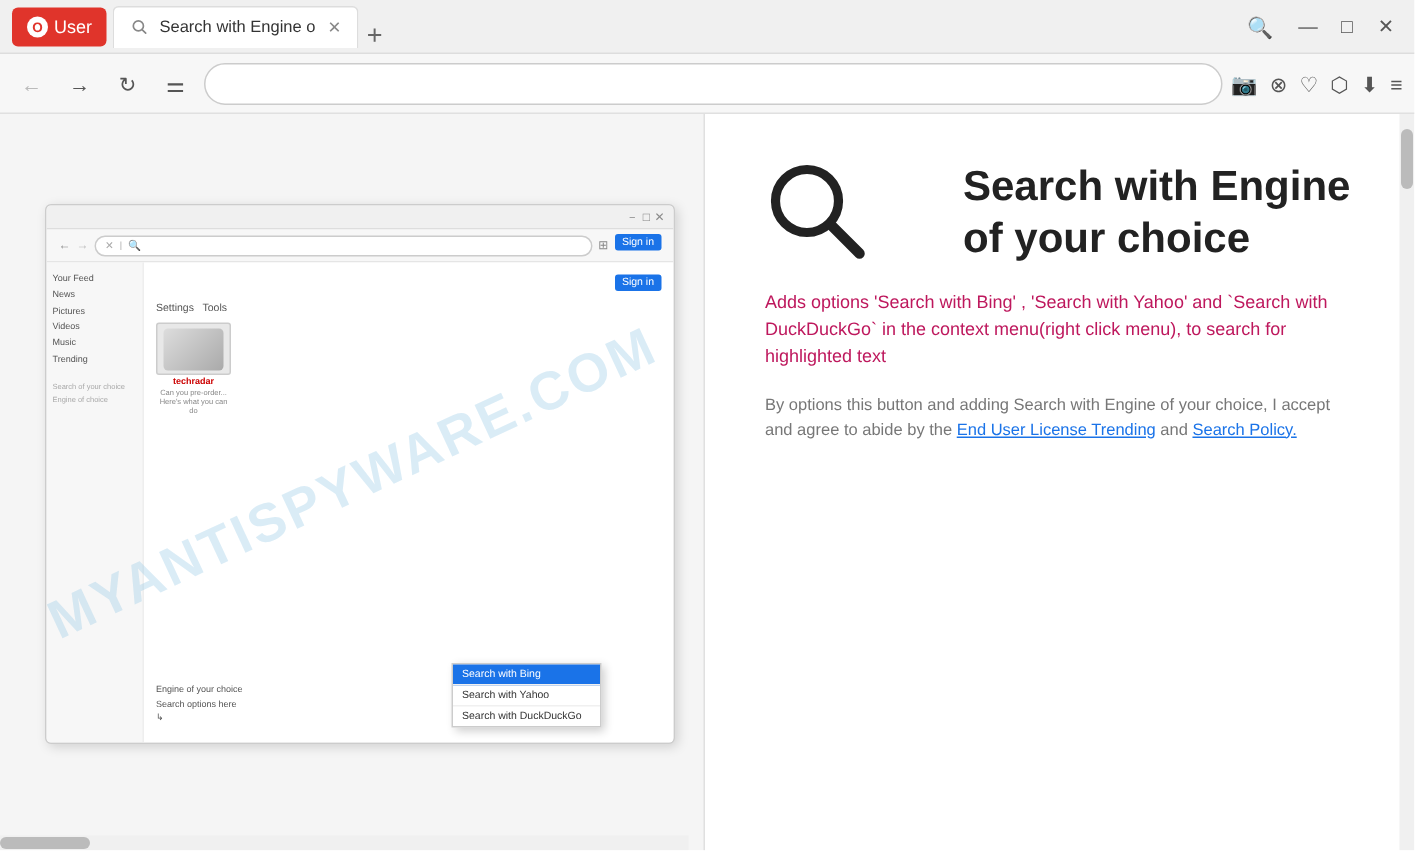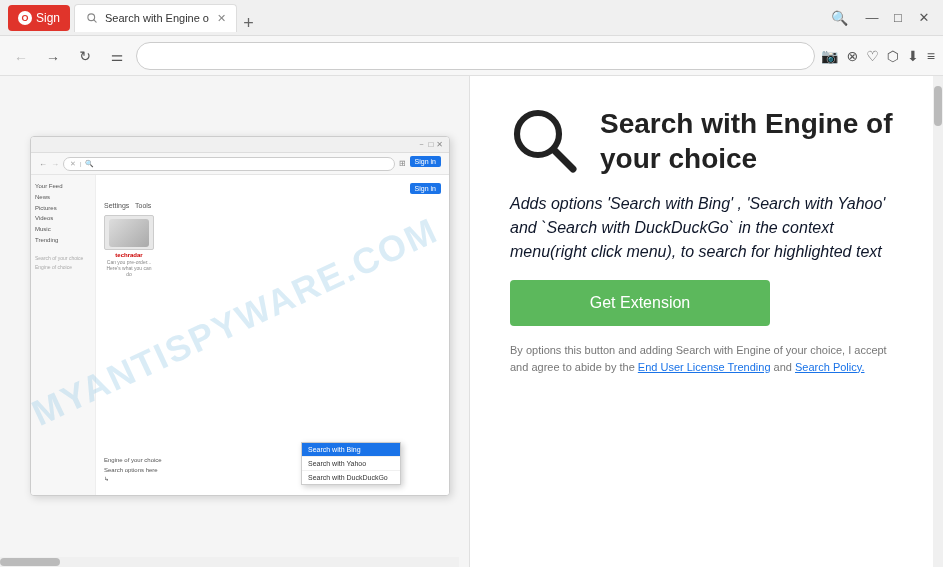--- a/index.html
+++ b/index.html
@@ -347,27 +347,27 @@
     .search-icon-large {
       width: 70px;
       height: 70px;
       flex-shrink: 0;
     }
     .ext-title {
       font-size: 28px;
       font-weight: bold;
       color: #222;
       line-height: 1.25;
+      margin-left: 42px;
     }
     .ext-description {
-      font-size: 16px;
-      color: #0f172a;
+      font-size: 12px;
+      color: #be185d;
       line-height: 1.5;
       max-width: 430px;
-      font-style: italic;
     }
     .get-extension-btn {
       background: #5cb85c;
       color: white;
       border: none;
       border-radius: 4px;
       padding: 14px 20px;
       font-size: 16px;
       cursor: pointer;
       width: 260px;
@@ -428,21 +428,21 @@
     }
   </style>
 </head>
 <body>
 
 <div class="browser-frame">
 
   <div class="title-bar">
     <button class="menu-btn">
       <div class="opera-logo">O</div>
-      <span>Sign</span>
+      <span>User</span>
     </button>
     <div class="tab-bar">
       <div class="tab">
         <div class="tab-favicon">
           <svg viewBox="0 0 16 16" fill="none">
             <circle cx="7" cy="7" r="4.5" stroke="#888" stroke-width="1.5"></circle>
             <line x1="10.5" y1="10.5" x2="13.5" y2="13.5" stroke="#888" stroke-width="1.5" stroke-linecap="round"></line>
           </svg>
         </div>
         <span class="tab-title">Search with Engine o</span>
@@ -563,21 +563,20 @@
 
         <svg class="search-icon-large" viewBox="0 0 80 80" fill="none" xmlns="http://www.w3.org/2000/svg">
           <circle cx="32" cy="32" r="24" stroke="#222" stroke-width="7"></circle>
           <line x1="50" y1="50" x2="72" y2="72" stroke="#222" stroke-width="8" stroke-linecap="round"></line>
         </svg>
         <h1 class="ext-title">Search with Engine of your choice</h1>
       </div>
 
       <p class="ext-description">Adds options 'Search with Bing' , 'Search with Yahoo' and `Search with DuckDuckGo` in the context menu(right click menu), to search for highlighted text</p>
 
-      <button class="get-extension-btn">Get Extension</button>
 
       <p class="terms-text">
         <span>By options this button and adding Search with Engine of your choice, I accept and agree to abide by the </span><a href="#">End User License Trending</a><span> and </span><a href="#">Search Policy.</a>
       </p>
     </div>
 
     <div class="scrollbar-right">
       <div class="scrollbar-thumb"></div>
     </div>
 

